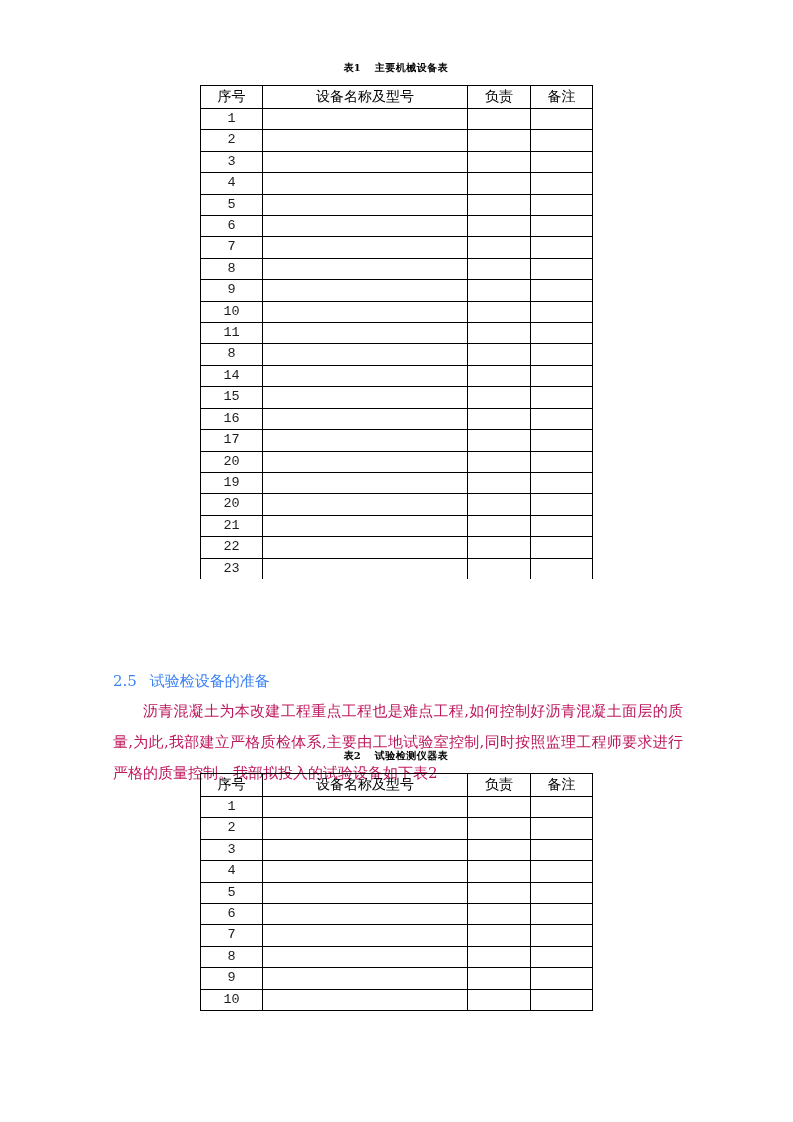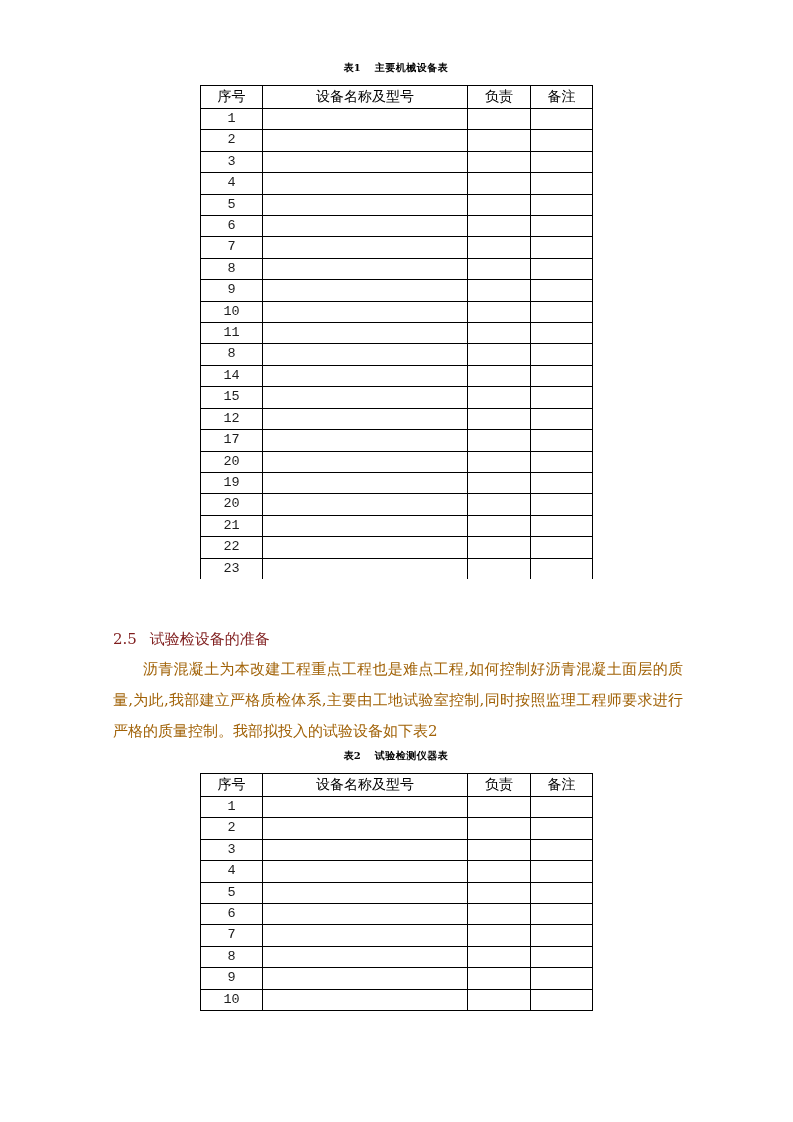--- a/index.html
+++ b/index.html
@@ -82,33 +82,34 @@
   #section-block {
     position: absolute;
     left: 113px;
     top: 624px;
     width: 570px;
   }
 
   .heading {
     font-size: 15px;
     line-height: 30px;
-    color: #7f1d1d;
+    color: #3b82f6;
     white-space: nowrap;
+    margin-top: 42px;
   }
   .heading .hnum { letter-spacing: 0; }
   .heading .hgap { display: inline-block; width: 13px; }
 
   .body-para {
     font-size: 15px;
     line-height: 31px;
     text-align: justify;
     text-justify: inter-ideograph;
     text-indent: 30px;
-    color: #a16207;
+    color: #be185d;
     margin: 0;
   }
 
   #title2-wrap { position: absolute; left: 200px; top: 746px; width: 392px; }
   #table2-wrap { position: absolute; left: 200px; top: 773px; }
 </style>
 </head>
 <body>
 
 <div class="page">
@@ -214,21 +215,21 @@
             <td></td>
             <td></td>
           </tr>
           <tr>
             <td>15</td>
             <td></td>
             <td></td>
             <td></td>
           </tr>
           <tr>
-            <td>12</td>
+            <td>16</td>
             <td></td>
             <td></td>
             <td></td>
           </tr>
           <tr>
             <td>17</td>
             <td></td>
             <td></td>
             <td></td>
           </tr>

